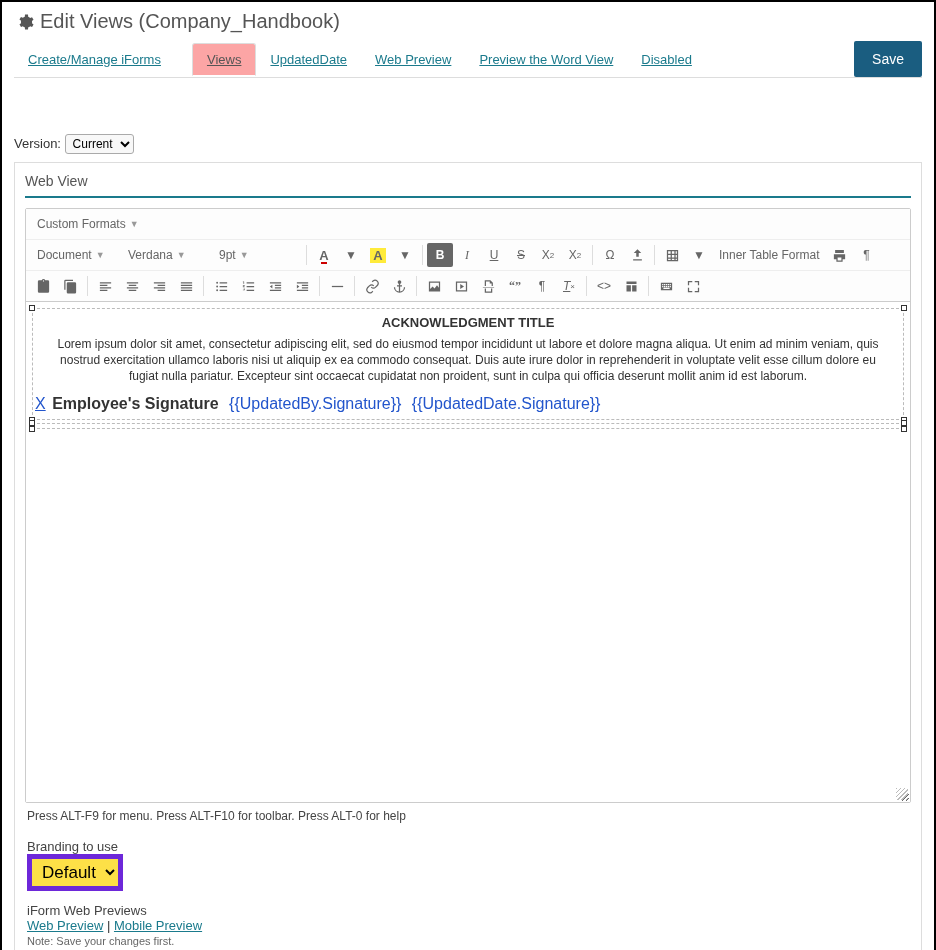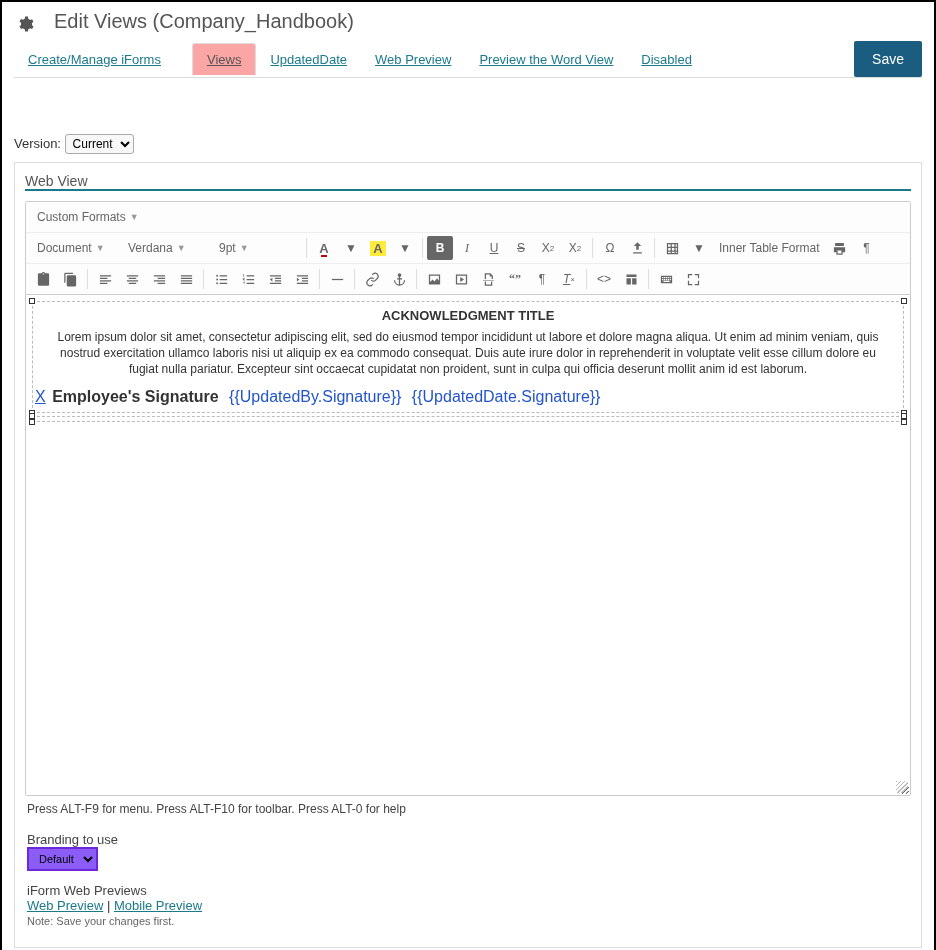--- a/index.html
+++ b/index.html
@@ -1,27 +1,27 @@
 <!DOCTYPE html>
 <html><head>
 <meta charset="utf-8">
 <style>
 * { box-sizing: border-box; margin: 0; padding: 0; }
 body { font-family: Arial, Helvetica, sans-serif; font-size: 13px; color: #333; background: #fff; width: 936px; border: 2px solid #000; padding: 8px 12px; }
-.page-header { display: flex; align-items: flex-end; gap: 20px; margin-bottom: 8px; padding-left: 2px; }
+.page-header { display: flex; align-items: center; gap: 6px; margin-bottom: 8px; padding-left: 2px; }
 .page-title { font-size: 20px; color: #555; font-weight: normal; }
 .gear { width: 18px; height: 18px; fill: #555; }
 .tabs-row { display: flex; align-items: center; border-bottom: 1px solid #ddd; margin-bottom: 16px; }
 .tab, .tab-link { padding: 8px 14px; font-size: 13px; text-decoration: underline; color: #1a7a8c; cursor: pointer; }
 .tab.active { border: 1px solid #ddd; border-bottom-color: #fff; border-radius: 3px 3px 0 0; background: #fca5a5; margin-bottom: -1px; color: #555; text-decoration: underline; margin-left: 17px; }
 .save-btn { margin-left: auto; background: #1a5d80; color: #fff; border: none; padding: 10px 18px; font-size: 14px; cursor: pointer; border-radius: 2px; }
 .version-row { margin: 10px 0 8px 0; font-size: 13px; }
 .version-row select { font-size: 12px; padding: 1px 3px; border: 1px solid #aaa; border-radius: 3px; background: #f8f8f8; margin-top: 40px; }
 .panel { border: 1px solid #ddd; padding: 6px 10px 14px 10px; margin-bottom: 14px; }
-.panel-title { font-size: 14px; color: #555; padding: 4px 0 0 0; border-bottom: 2px solid #1a7a8c; margin-bottom: 10px; }
+.panel-title { font-size: 14px; color: #555; padding: 4px 0 7px 0; border-bottom: 2px solid #1a7a8c; margin-bottom: 10px; }
 .editor-wrap { border: 1px solid #ccc; border-radius: 2px; }
 .toolbar { border-bottom: 1px solid #ccc; background: #fdfdfd; }
 .tb-row { display: flex; align-items: center; flex-wrap: wrap; padding: 3px 4px; border-bottom: 1px solid #eee; gap: 1px; }
 .tb-row:last-child { border-bottom: none; }
 .tb-btn { display: inline-flex; align-items: center; justify-content: center; min-width: 26px; height: 24px; padding: 0 4px; font-size: 12px; color: #666; cursor: pointer; border: 1px solid transparent; border-radius: 2px; }
 .tb-btn.active { background: #666; color: #fff; }
 .tb-drop { display: inline-flex; align-items: center; height: 24px; padding: 0 6px; font-size: 12px; color: #666; cursor: pointer; border: 1px solid transparent; border-radius: 2px; gap: 4px; }
 .tb-drop .caret { font-size: 9px; color: #999; }
 .tb-sep { width: 1px; height: 20px; background: #ddd; margin: 0 3px; }
 .tb-text { font-size: 12px; color: #666; padding: 0 6px; cursor: pointer; }
@@ -37,21 +37,21 @@
 .ack-title { text-align:center; font-weight:bold; font-size:13px; font-family:Verdana,sans-serif; padding:4px 0; }
 .ack-body { text-align:center; font-size:12px; font-family:Verdana,sans-serif; padding:2px 14px 6px; line-height:1.35; }
 .sig-row { text-align:left; font-size:16px; font-family:Verdana,sans-serif; padding:4px 0; }
 .sig-row .x-link { color:#2255cc; text-decoration:underline; cursor:pointer; margin-right:2px; }
 .sig-label { font-weight:bold; }
 .sig-token { color:#2255cc; margin-left:6px; }
 .hint-line { font-size: 12px; color: #444; padding: 6px 2px 10px; }
 .form-row { display:flex; align-items:flex-start; padding: 6px 2px; font-size:13px;flex-direction:column; }
 .form-row .lbl { width: 265px; color:#444; }
 .form-row .val { flex:1; }
-.branding-select { width:100%; padding:3px 6px; font-size:11px; border:2px solid #6d28d9; background:#8b5cf6; }
+.branding-select { width:100%; padding:3px 6px; font-size:17px; border:5px solid #6d28d9; background:#fde047; }
 .link { color:#1a7a8c; text-decoration: underline; cursor:pointer; }
 .note { font-size:11px; color:#666; margin-top:2px; }
 </style>
 </head>
 <body>
 
 <div class="page-header">
   <svg class="gear" viewBox="0 0 24 24">
       <path d="M12 8a4 4 0 100 8 4 4 0 000-8zm9.4 4a7.5 7.5 0 00-.15-1.5l2.1-1.6-2-3.4-2.5 1a7.6 7.6 0 00-2.6-1.5L16 2h-4l-.3 2.9a7.6 7.6 0 00-2.6 1.5l-2.5-1-2 3.4 2.1 1.6A7.5 7.5 0 006.6 12c0 .5.05 1 .15 1.5l-2.1 1.6 2 3.4 2.5-1a7.6 7.6 0 002.6 1.5L12 22h4l.3-2.9a7.6 7.6 0 002.6-1.5l2.5 1 2-3.4-2.1-1.6c.1-.5.15-1 .15-1.5z"></path>
     </svg>

